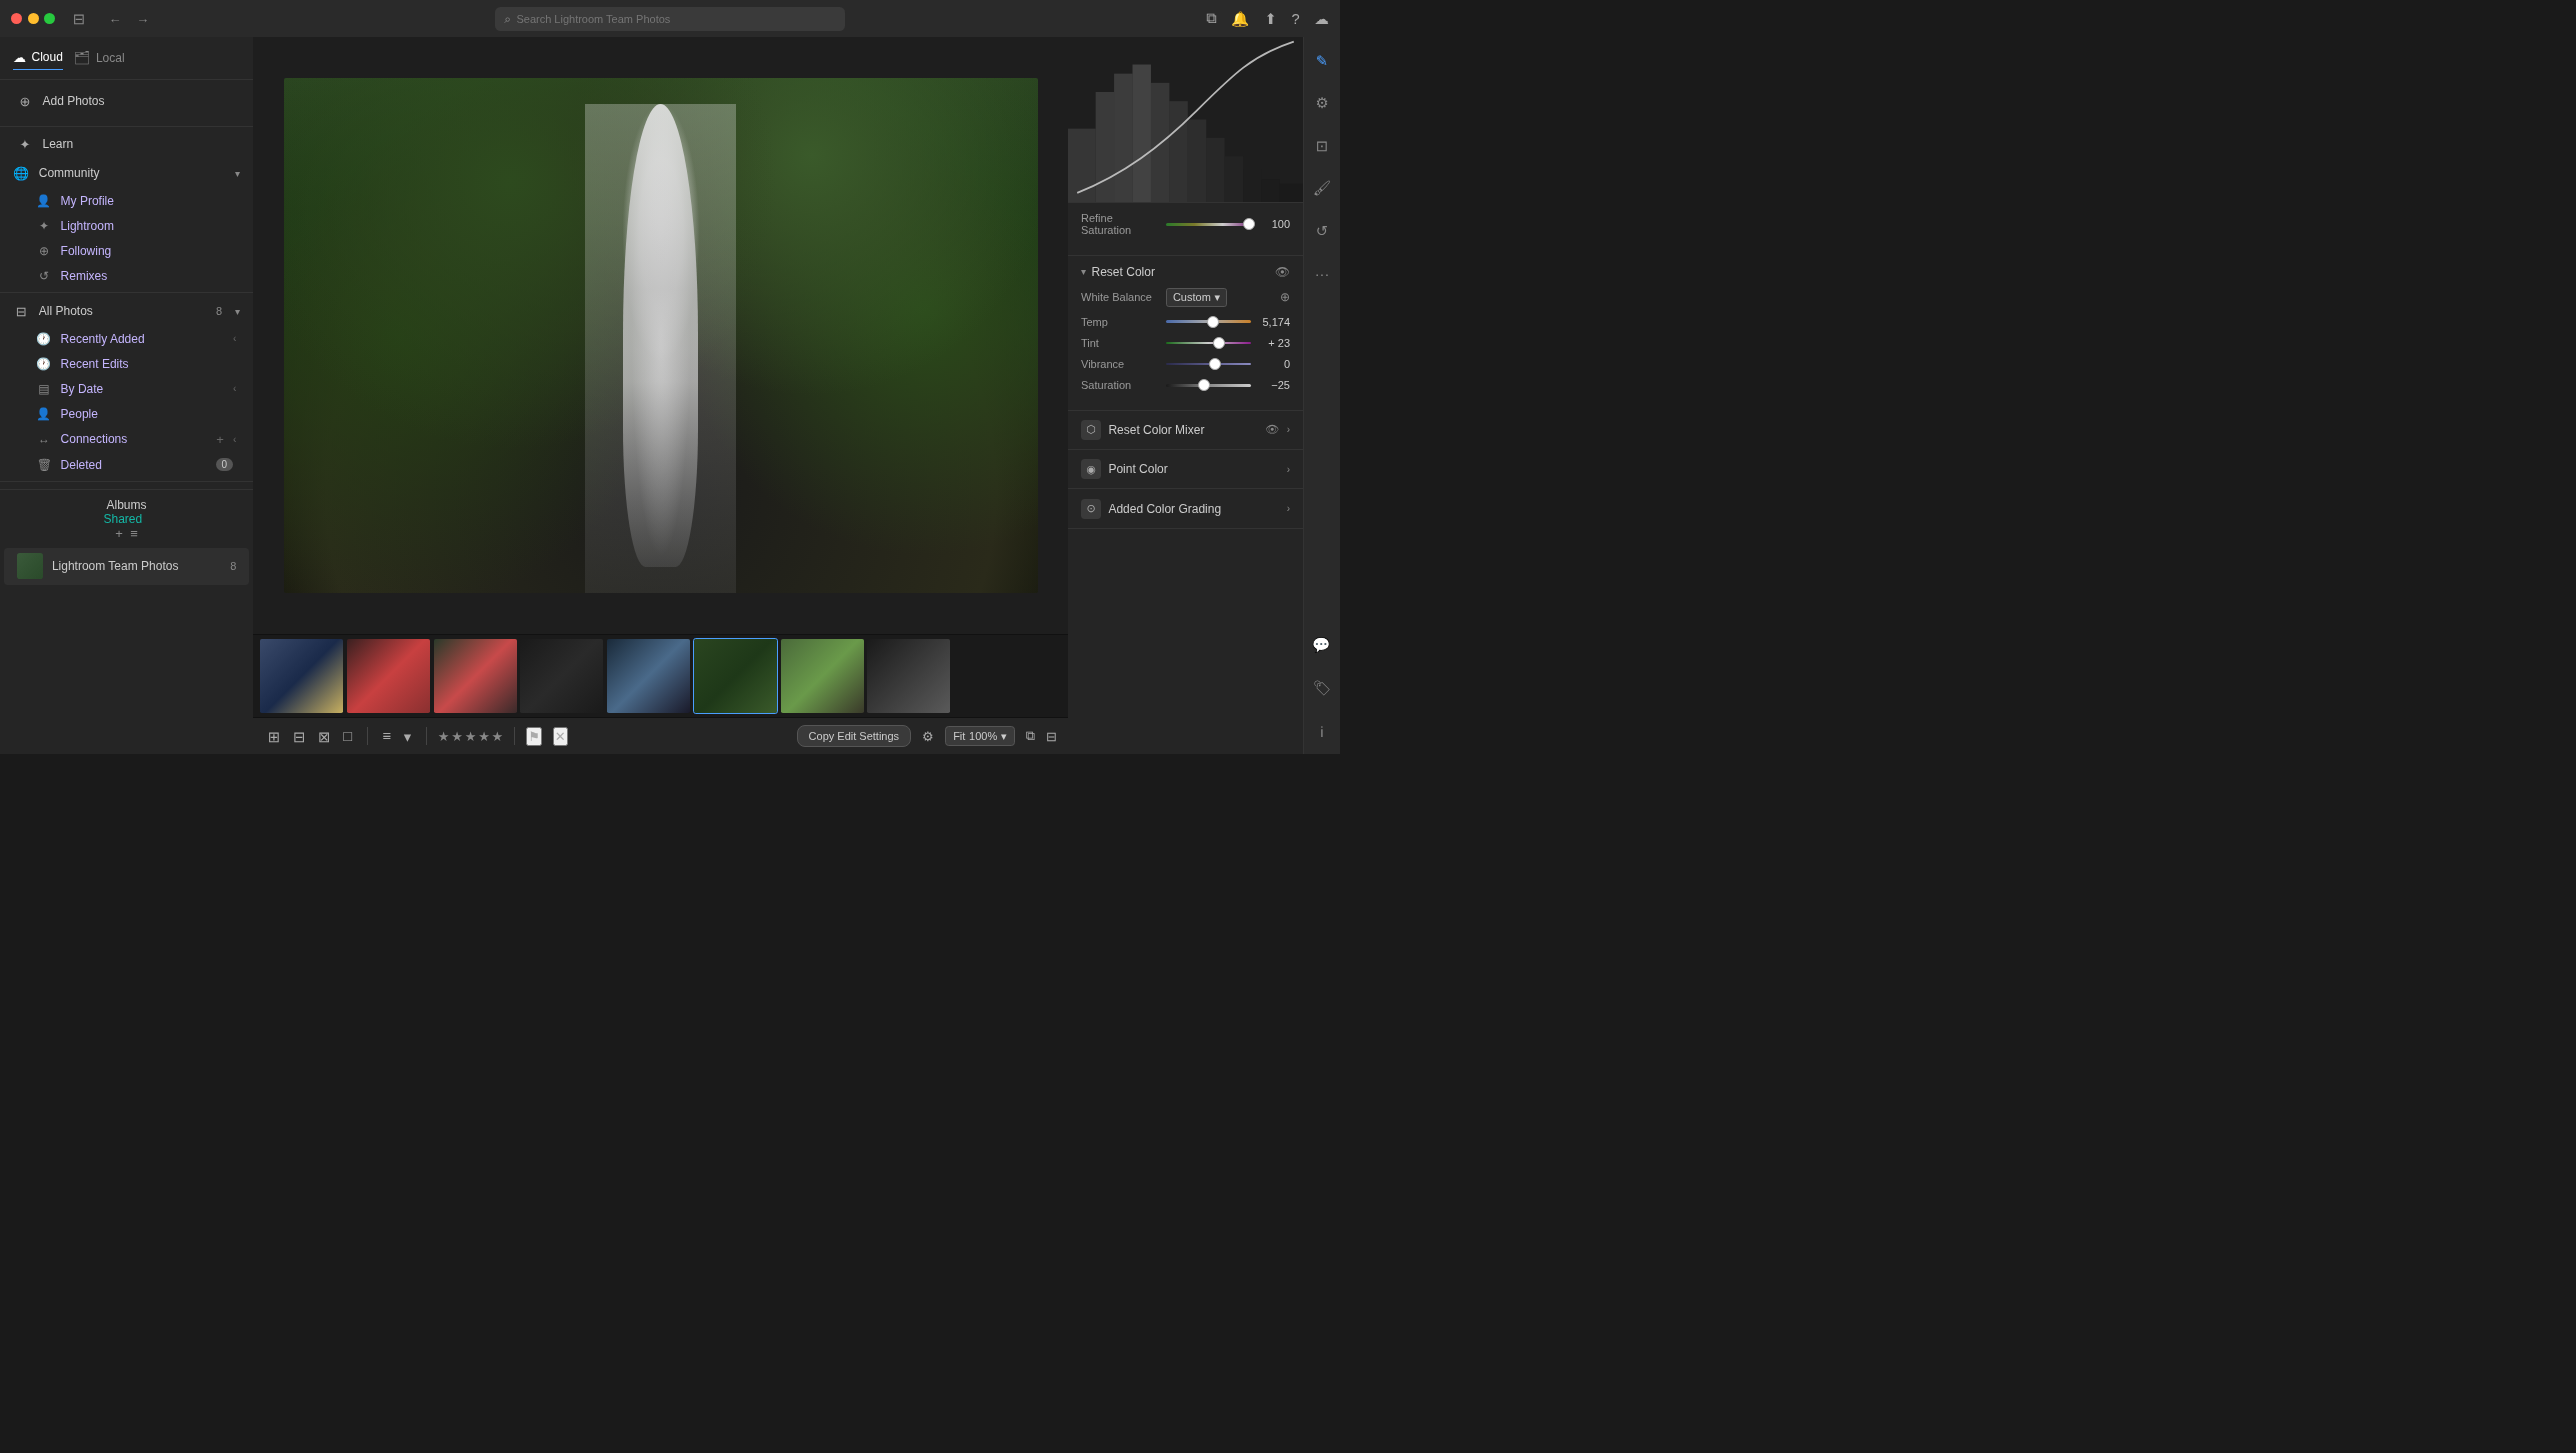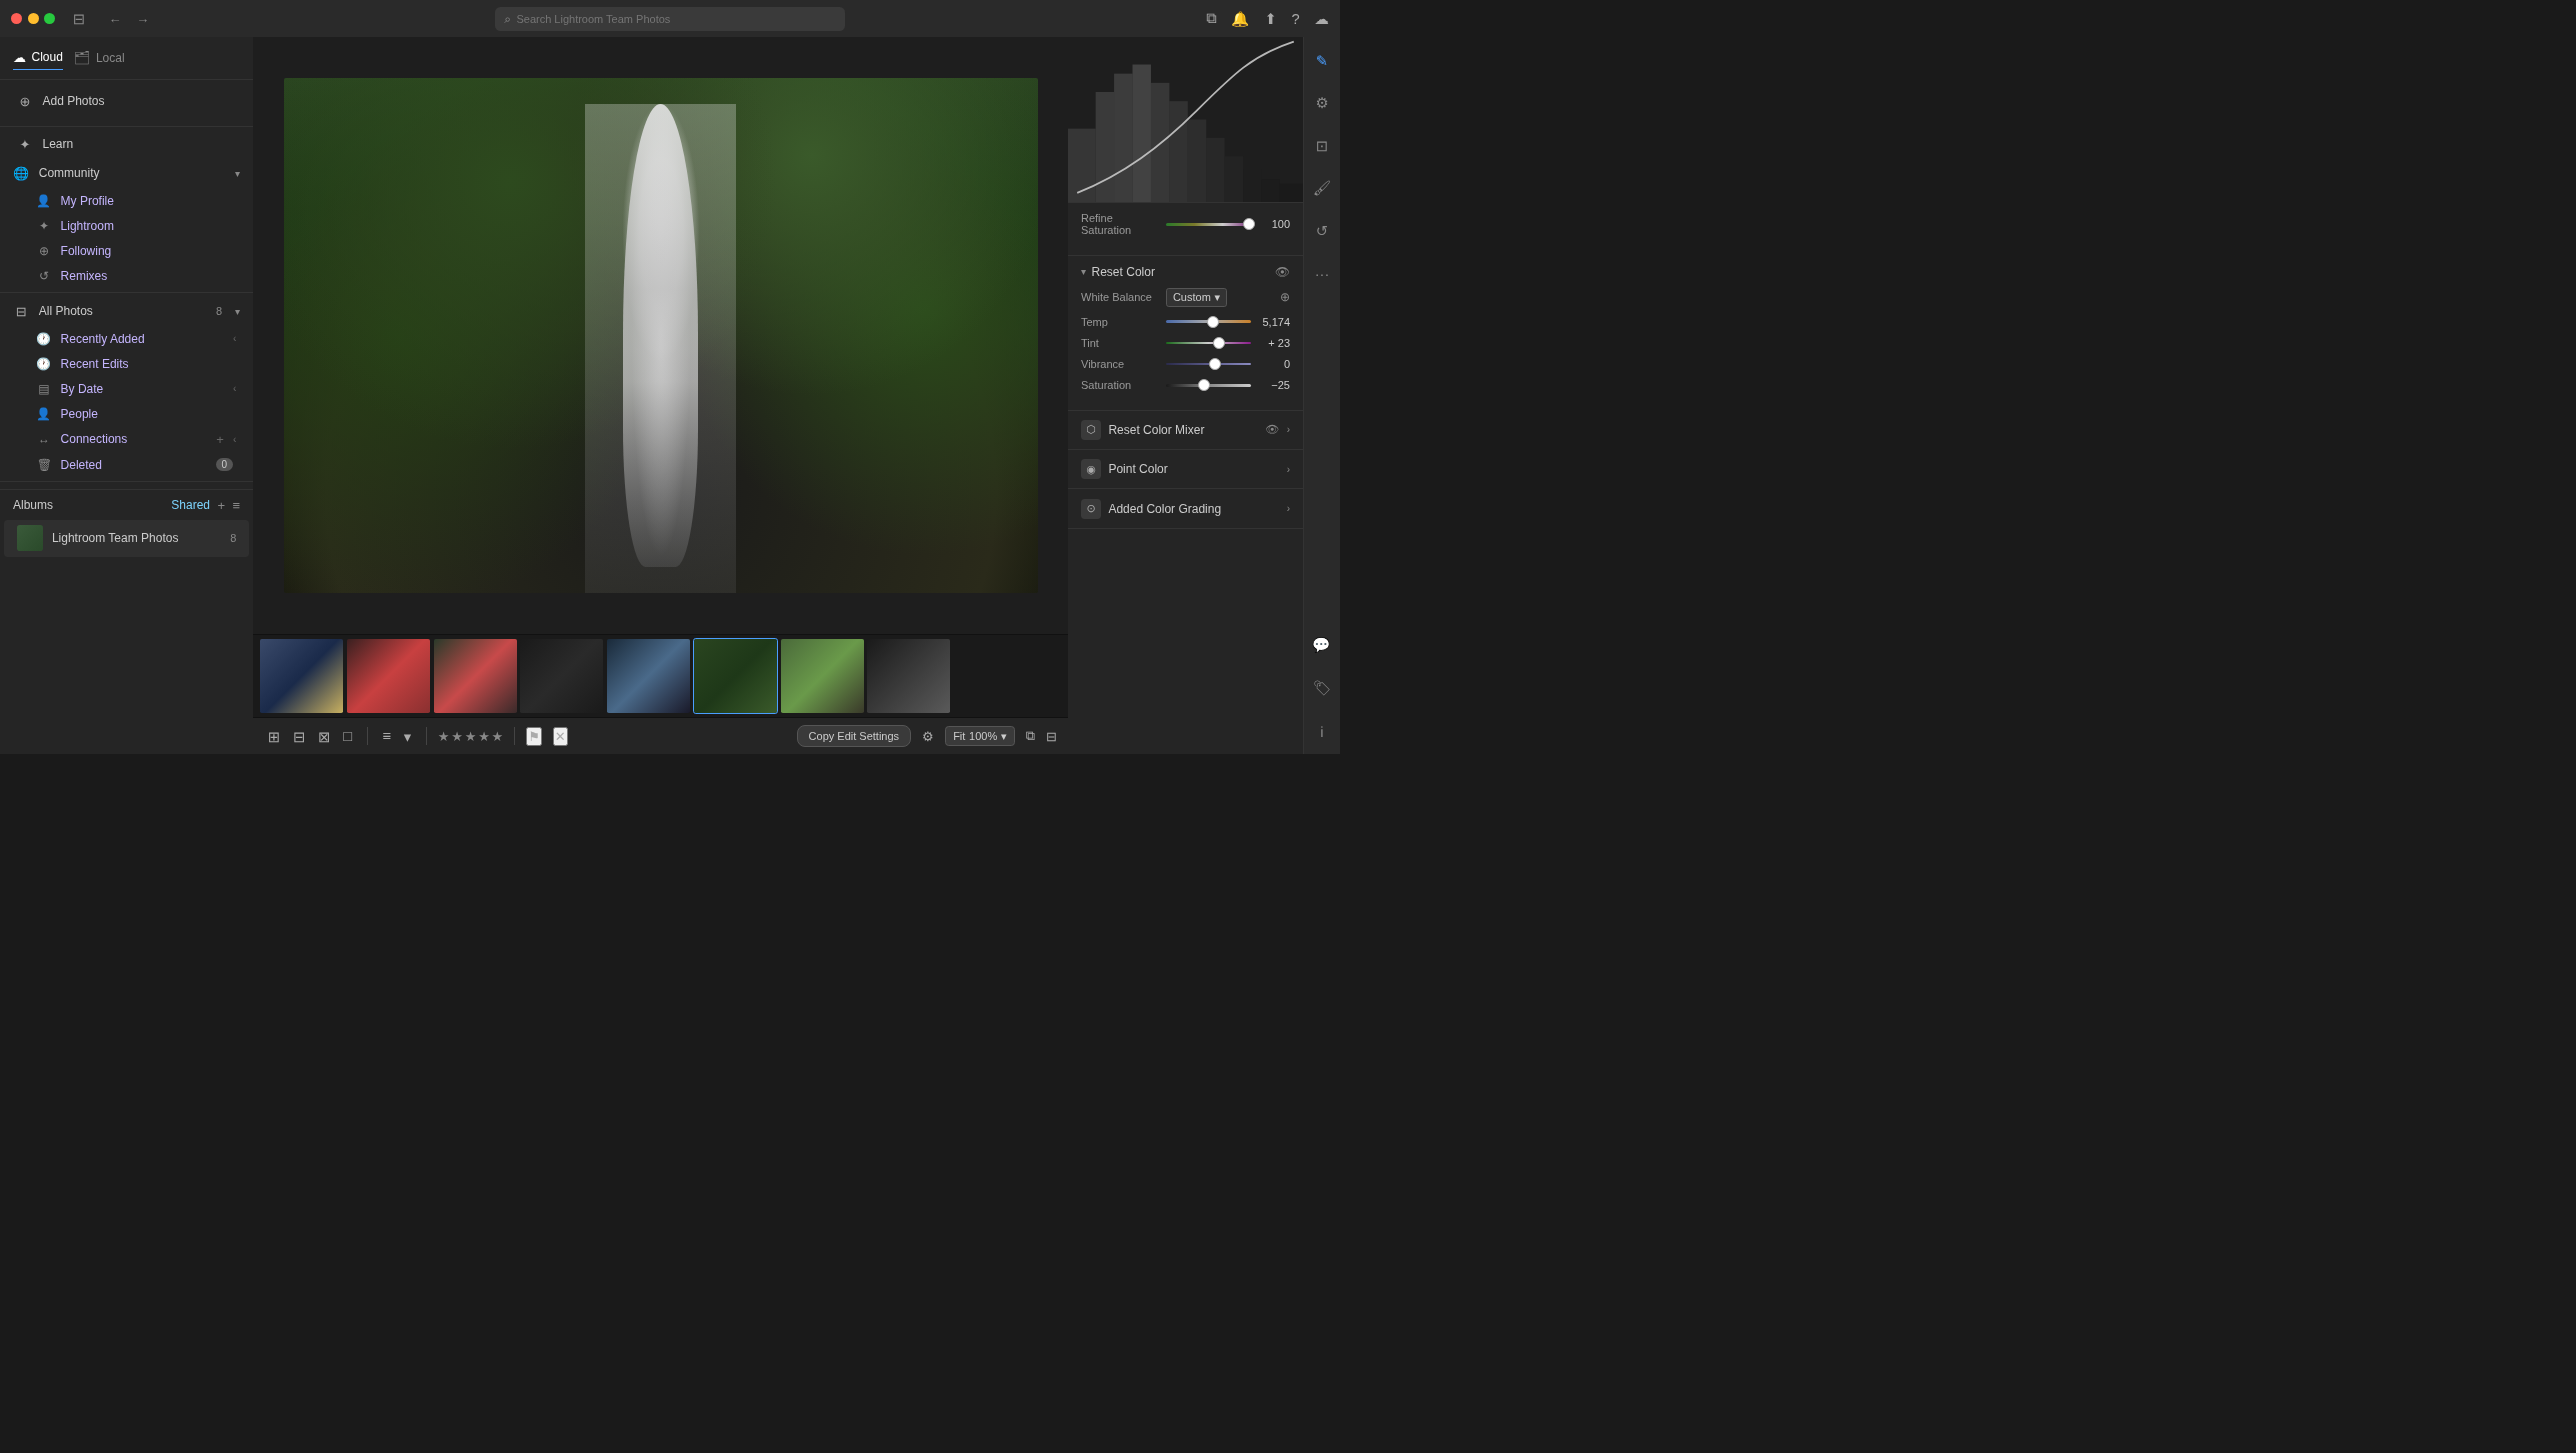--- a/index.html
+++ b/index.html
@@ -132,24 +132,24 @@
     .sub-item {
       display: flex; align-items: center; padding: 5.5px 13px 5.5px 33px;
       gap: 9.2px; cursor: pointer; margin: 0 3.7px; border-radius: 3.7px;
     }
     .sub-item-icon { color: #888; font-size: 12px; width: 14.7px; text-align: center; }
     .sub-item-label { color: #c4b5fd; font-size: 12px; flex: 1; }
     .sub-item-arrow { color: #666; font-size: 10px; }
 
     .albums-header {
       display: flex; align-items: center; padding: 7.4px 13px;
-      border-top: 0.9px solid #333; margin-top: 3.7px;
+      border-top: 0.9px solid #333; margin-top: 3.7px; flex-direction: column;
     }
     .albums-label { color: #ccc; font-size: 12px; flex: 1; }
-    .shared-label { color: #7dd3fc; font-size: 12px; margin-right: 7.4px; }
+    .shared-label { color: #14b8a6; font-size: 12px; margin-right: 7.4px; }
     .albums-actions { display: flex; gap: 7.4px; align-items: center; }
     .albums-action-btn { color: #888; font-size: 13px; cursor: pointer; background: none; border: none; }
 
     .album-item {
       display: flex; align-items: center; padding: 5.5px 13px;
       gap: 9.2px; cursor: pointer; margin: 0 3.7px; border-radius: 3.7px;
       background: #2f2f2f;
     }
     .album-thumb {
       width: 26px; height: 26px; border-radius: 2.8px;

